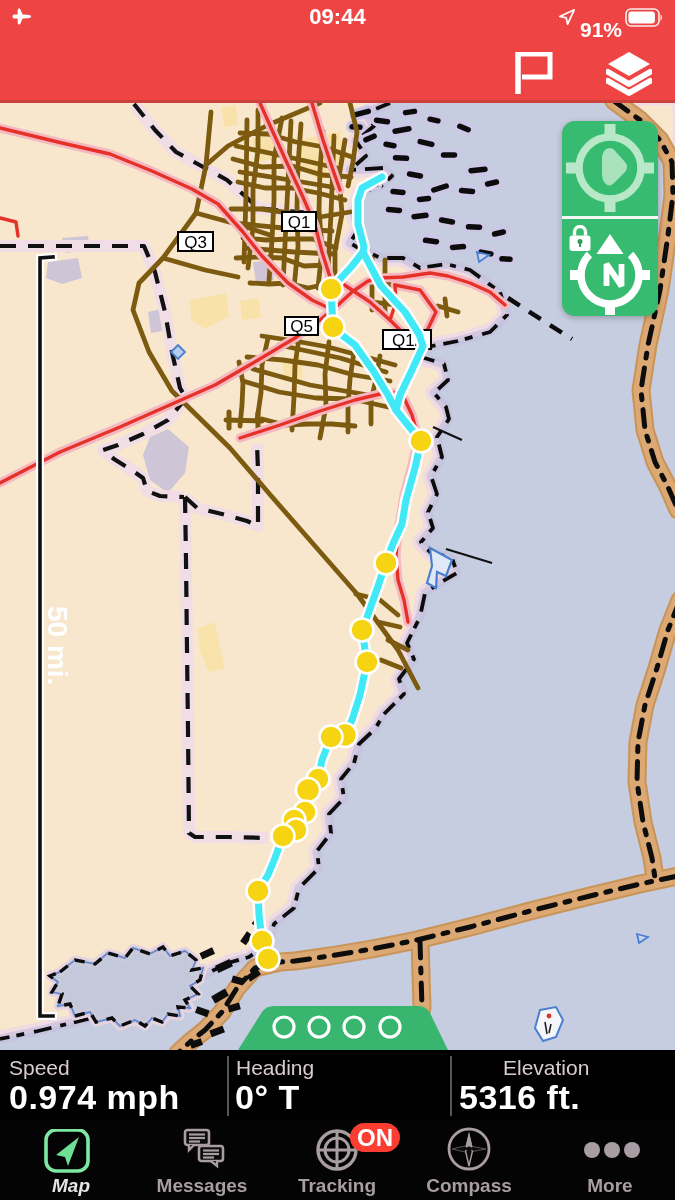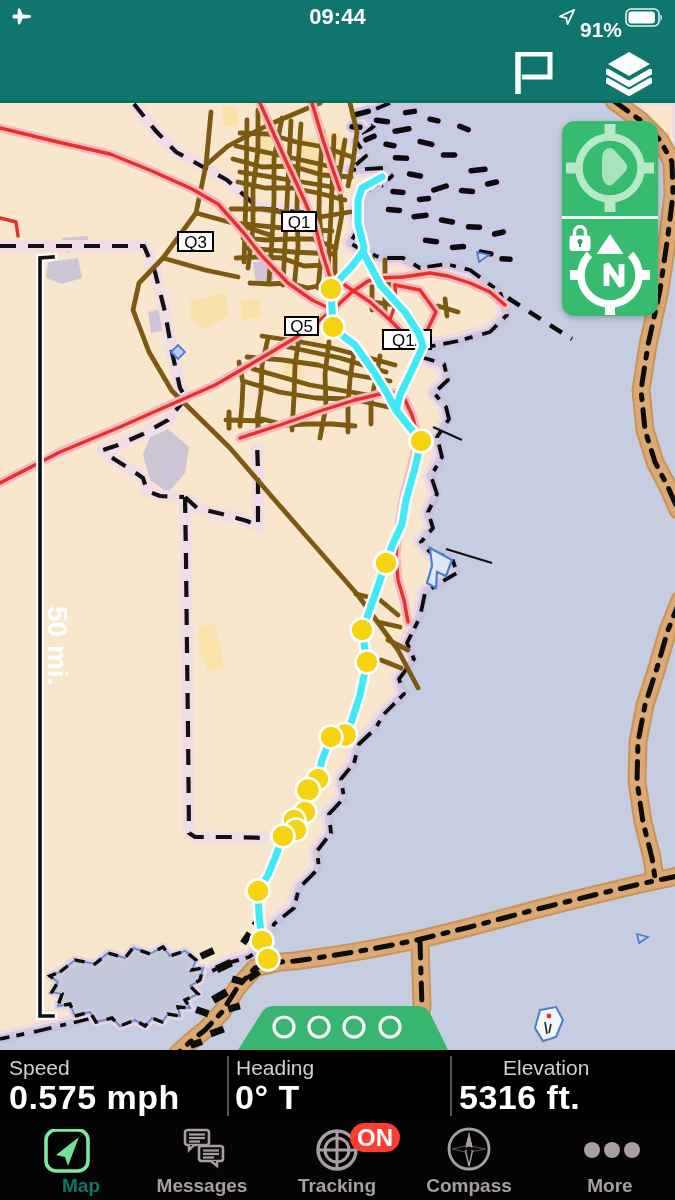--- a/index.html
+++ b/index.html
@@ -1,17 +1,17 @@
 <!DOCTYPE html>
 <html><head>
 <meta charset="utf-8">
 <style>
 html,body{margin:0;padding:0;}
 body{width:675px;height:1200px;overflow:hidden;position:relative;font-family:"Liberation Sans",sans-serif;background:#000;}
-#header{position:absolute;left:0;top:0;width:675px;height:103px;background:#0f766e;}
+#header{position:absolute;left:0;top:0;width:675px;height:103px;background:#ef4444;}
 #map{position:absolute;left:0;top:103px;width:675px;height:947px;}
 #stats{position:absolute;left:0;top:1050px;width:675px;height:70px;background:#000;}
 #tabbar{position:absolute;left:0;top:1120px;width:675px;height:80px;background:#050404;}
 .stlabel{position:absolute;top:6px;font-size:21px;color:#d8ccd2;}
 .stvalue{position:absolute;top:28px;font-size:34px;font-weight:bold;color:#fff;letter-spacing:0.5px;}
 .tablbl{position:absolute;top:55px;width:120px;text-align:center;font-size:19px;font-weight:bold;color:#a89da2;}
 </style>
 </head>
 <body>
 
@@ -405,39 +405,39 @@
 <rect x="11" y="17.5" width="2" height="4.5" fill="#2f9e57"></rect>
 </svg>
 </div>
 
 <div id="stats">
 <div style="position:absolute;left:227px;top:6px;width:2px;height:60px;background:#55555a"></div>
 <div style="position:absolute;left:450px;top:6px;width:2px;height:60px;background:#55555a"></div>
 
 <div class="stlabel" style="left:9px;">Speed</div>
 
-<div class="stvalue" style="left:9px;">0.575 mph</div>
+<div class="stvalue" style="left:9px;">0.974 mph</div>
 
 <div class="stlabel" style="left:236px;">Heading</div>
 
 <div class="stvalue" style="left:235px;">0° T</div>
 
 <div class="stlabel" style="left:459px;margin-left:44px;">Elevation</div>
 
 <div class="stvalue" style="left:459px;">5316 ft.</div>
 </div>
 
 <div id="tabbar">
 
 <svg style="position:absolute;left:44px;top:9px" width="46" height="44" viewBox="0 0 46 44">
       <rect x="2" y="1" width="42" height="41" rx="10" fill="none" stroke="#7de8a2" stroke-width="3.6"></rect>
       <path d="M35 8 L12 26 L21 28 L24 37 Z" fill="#6fe096"></path>
     </svg>
 
-<div class="tablbl" style="left:21px;color:#0f766e;">Map</div>
+<div class="tablbl" style="left:11px;color:#e5e5e5;font-style:italic;">Map</div>
 
 <svg style="position:absolute;left:182px;top:8px" width="44" height="42" viewBox="0 0 44 42">
       <g stroke="#a89da2" fill="#0a0a0a">
         <rect x="3" y="2" width="24" height="15" rx="2.5" stroke-width="2.6"></rect>
         <path d="M7 17 L7 22 L12 17" stroke-width="2.4" fill="#0a0a0a"></path>
         <line x1="7" y1="6.5" x2="23" y2="6.5" stroke-width="2.2"></line>
         <line x1="7" y1="10" x2="23" y2="10" stroke-width="2.2"></line>
         <line x1="7" y1="13.5" x2="18" y2="13.5" stroke-width="2.2"></line>
       </g>
       <g stroke="#a89da2" fill="#0a0a0a" transform="translate(14,16)">

